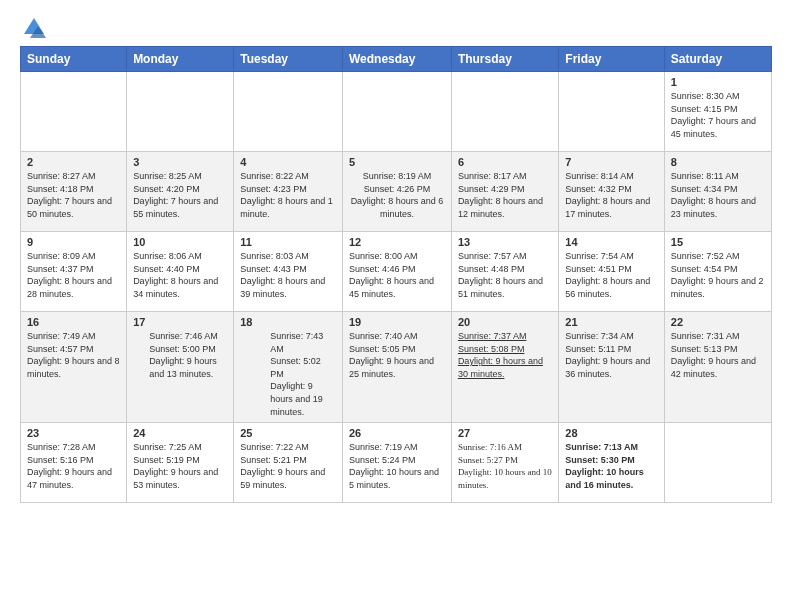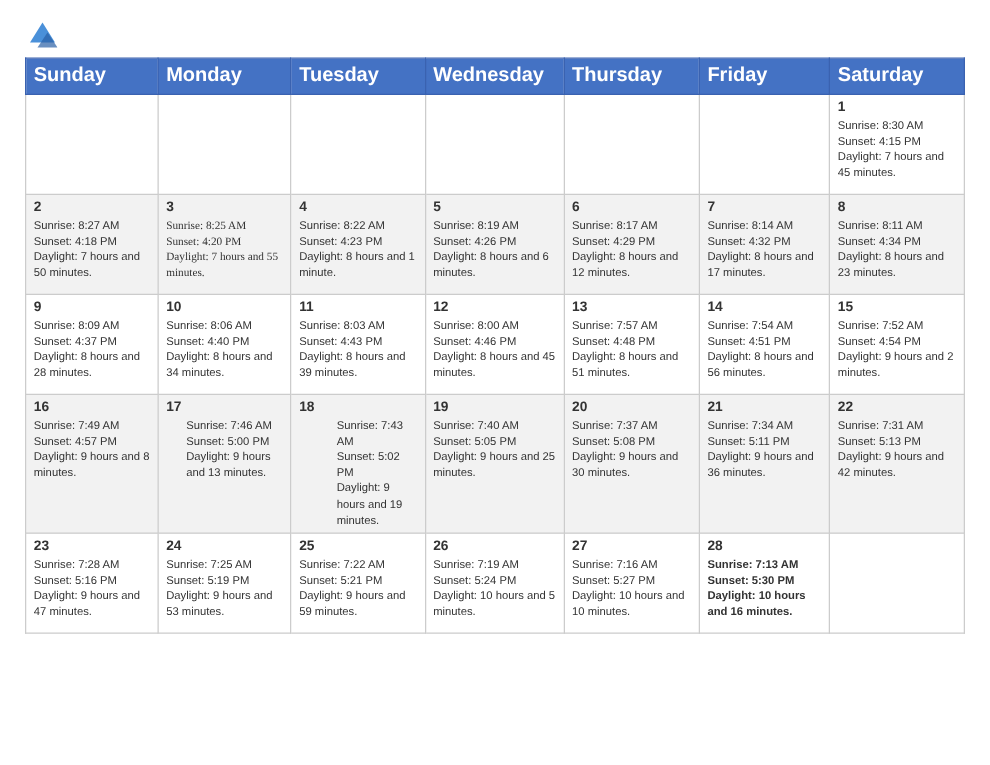--- a/index.html
+++ b/index.html
@@ -53,21 +53,21 @@
       color: #555;
     }
     .calendar {
       width: 100%;
       border-collapse: collapse;
       border: 1px solid #ccc;
     }
     .calendar th {
       background-color: #4472c4;
       color: #fff;
-      font-size: 16px;
+      font-size: 12px;
       font-weight: bold;
       padding: 5px 6px;
       text-align: left;
       border: 1px solid #3a62b0;
     }
     .calendar td {
       vertical-align: top;
       padding: 4px 6px;
       border: 1px solid #ccc;
       font-size: 9.5px;
@@ -146,33 +146,33 @@
         </tr>
         <tr>
           <td>
             <span class="day-number">2</span>
             <div class="day-info" style="white-space: pre-line;">Sunrise: 8:27 AM
 Sunset: 4:18 PM
 Daylight: 7 hours and 50 minutes.</div>
           </td>
           <td>
             <span class="day-number">3</span>
-            <div class="day-info" style="white-space: pre-line; font-family: Liberation Serif, serif;">Sunrise: 8:25 AM
+            <div class="day-info" style="white-space: pre-line;">Sunrise: 8:25 AM
 Sunset: 4:20 PM
 Daylight: 7 hours and 55 minutes.</div>
           </td>
           <td>
             <span class="day-number">4</span>
             <div class="day-info" style="white-space: pre-line;">Sunrise: 8:22 AM
 Sunset: 4:23 PM
 Daylight: 8 hours and 1 minute.</div>
           </td>
           <td>
             <span class="day-number">5</span>
-            <div class="day-info" style="white-space: pre-line;">Sunrise: 8:19 AM
+            <div class="day-info" style="white-space: pre-line; text-align: center;">Sunrise: 8:19 AM
 Sunset: 4:26 PM
 Daylight: 8 hours and 6 minutes.</div>
           </td>
           <td>
             <span class="day-number">6</span>
             <div class="day-info" style="white-space: pre-line;">Sunrise: 8:17 AM
 Sunset: 4:29 PM
 Daylight: 8 hours and 12 minutes.</div>
           </td>
           <td>
@@ -252,21 +252,21 @@
 Daylight: 9 hours and 19 minutes.</div>
           </td>
           <td>
             <span class="day-number">19</span>
             <div class="day-info" style="white-space: pre-line;">Sunrise: 7:40 AM
 Sunset: 5:05 PM
 Daylight: 9 hours and 25 minutes.</div>
           </td>
           <td>
             <span class="day-number">20</span>
-            <div class="day-info" style="white-space: pre-line;">Sunrise: 7:37 AM
+            <div class="day-info" style="white-space: pre-line; text-decoration: underline;">Sunrise: 7:37 AM
 Sunset: 5:08 PM
 Daylight: 9 hours and 30 minutes.</div>
           </td>
           <td>
             <span class="day-number">21</span>
             <div class="day-info" style="white-space: pre-line;">Sunrise: 7:34 AM
 Sunset: 5:11 PM
 Daylight: 9 hours and 36 minutes.</div>
           </td>
           <td>
@@ -296,21 +296,21 @@
 Daylight: 9 hours and 59 minutes.</div>
           </td>
           <td>
             <span class="day-number">26</span>
             <div class="day-info" style="white-space: pre-line;">Sunrise: 7:19 AM
 Sunset: 5:24 PM
 Daylight: 10 hours and 5 minutes.</div>
           </td>
           <td>
             <span class="day-number">27</span>
-            <div class="day-info" style="white-space: pre-line;">Sunrise: 7:16 AM
+            <div class="day-info" style="white-space: pre-line; font-family: Liberation Serif, serif;">Sunrise: 7:16 AM
 Sunset: 5:27 PM
 Daylight: 10 hours and 10 minutes.</div>
           </td>
           <td>
             <span class="day-number">28</span>
             <div class="day-info" style="white-space: pre-line; font-weight: bold;">Sunrise: 7:13 AM
 Sunset: 5:30 PM
 Daylight: 10 hours and 16 minutes.</div>
           </td>
           <td class="empty-cell"></td>

